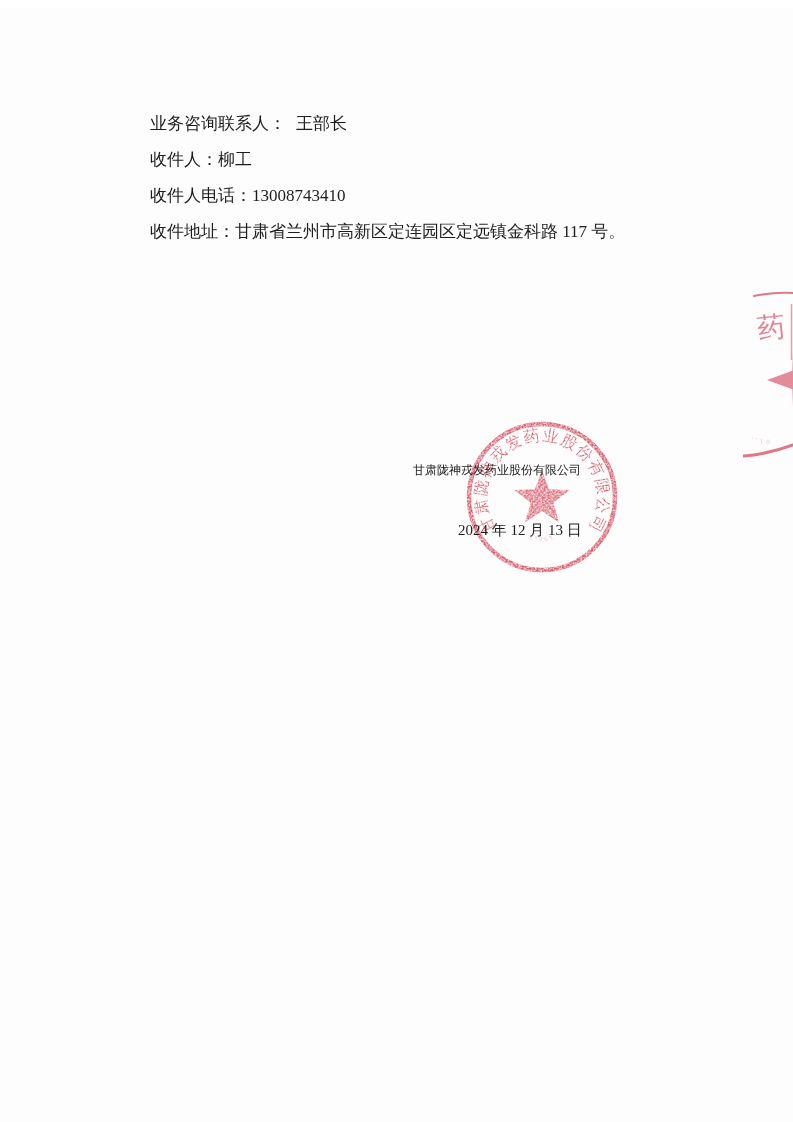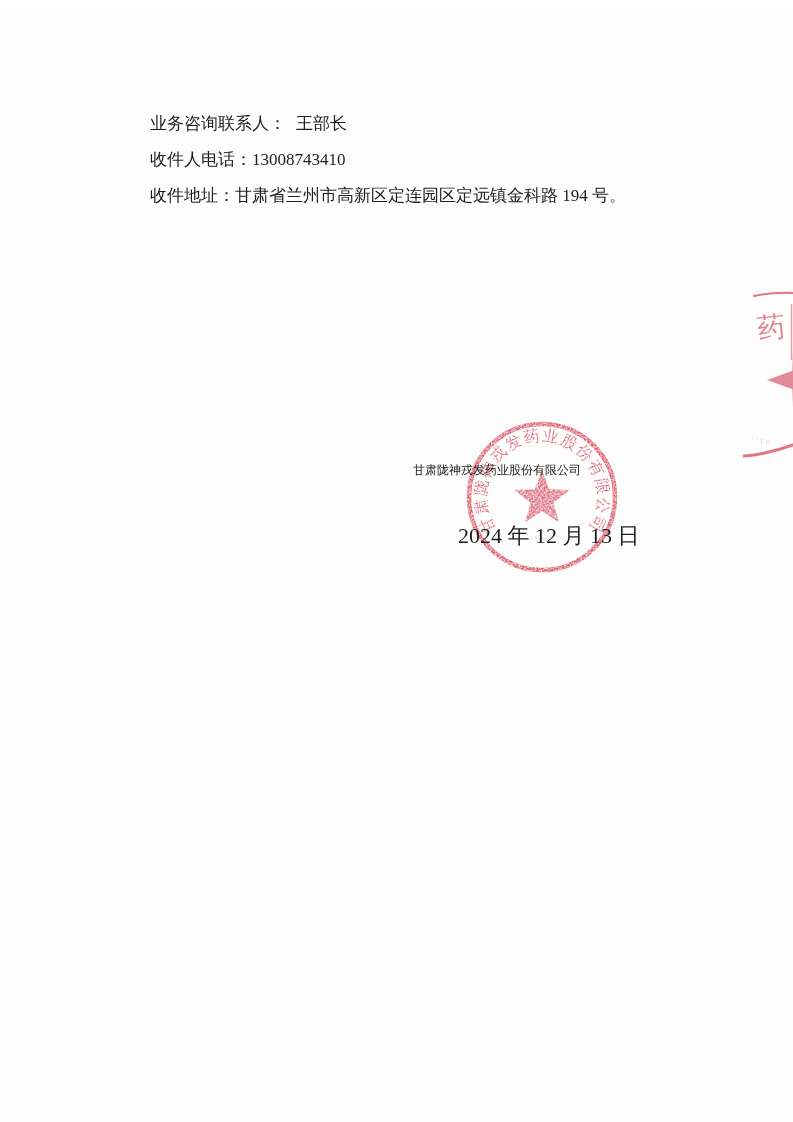--- a/index.html
+++ b/index.html
@@ -40,21 +40,21 @@
     font-size: 12px;
     letter-spacing: 0px;
     color: #1c1c1c;
     z-index: 3;
     white-space: nowrap;
   }
   .date-line {
     position: absolute;
     left: 458px;
     top: 513px;
-    font-size: 22px;
+    font-size: 15px;
     color: #1c1c1c;
     z-index: 3;
     white-space: nowrap;
   }
 
   
   .seal-wrap {
     position: absolute;
     left: 457px;
     top: 404px;
@@ -78,24 +78,27 @@
 </head>
 <body>
 
 <div class="page">
 
   <div class="info-block">
     <div class="info-line">
       <span class="label">业务咨询联系人：</span><span class="value v-gap-wide">王部长</span>
     </div>
     <div class="info-line">
+      <span class="label">收件人：</span><span class="value">柳工</span>
+    </div>
+    <div class="info-line">
       <span class="label">收件人电话：</span><span class="value">13008743410</span>
     </div>
     <div class="info-line">
-      <span class="label">收件地址：</span><span class="value">甘肃省兰州市高新区定连园区定远镇金科路 194 号。</span>
+      <span class="label">收件地址：</span><span class="value">甘肃省兰州市高新区定连园区定远镇金科路 117 号。</span>
     </div>
   </div>
 
   <div class="seal-wrap">
     <svg viewBox="0 0 170 170" xmlns="http://www.w3.org/2000/svg">
       <defs>
         <path id="ringTextArc" d="M 39.1 117.1 A 56 56 0 1 1 130.9 117.1" fill="none"></path>
         <path id="serialArc" d="M 66.4 124.9 A 44 44 0 0 0 103.6 124.9" fill="none"></path>
         <filter id="inkTexture" x="-10%" y="-10%" width="120%" height="120%">
           <feTurbulence type="fractalNoise" baseFrequency="0.55" numOctaves="2" seed="7" result="noise"></feTurbulence>

